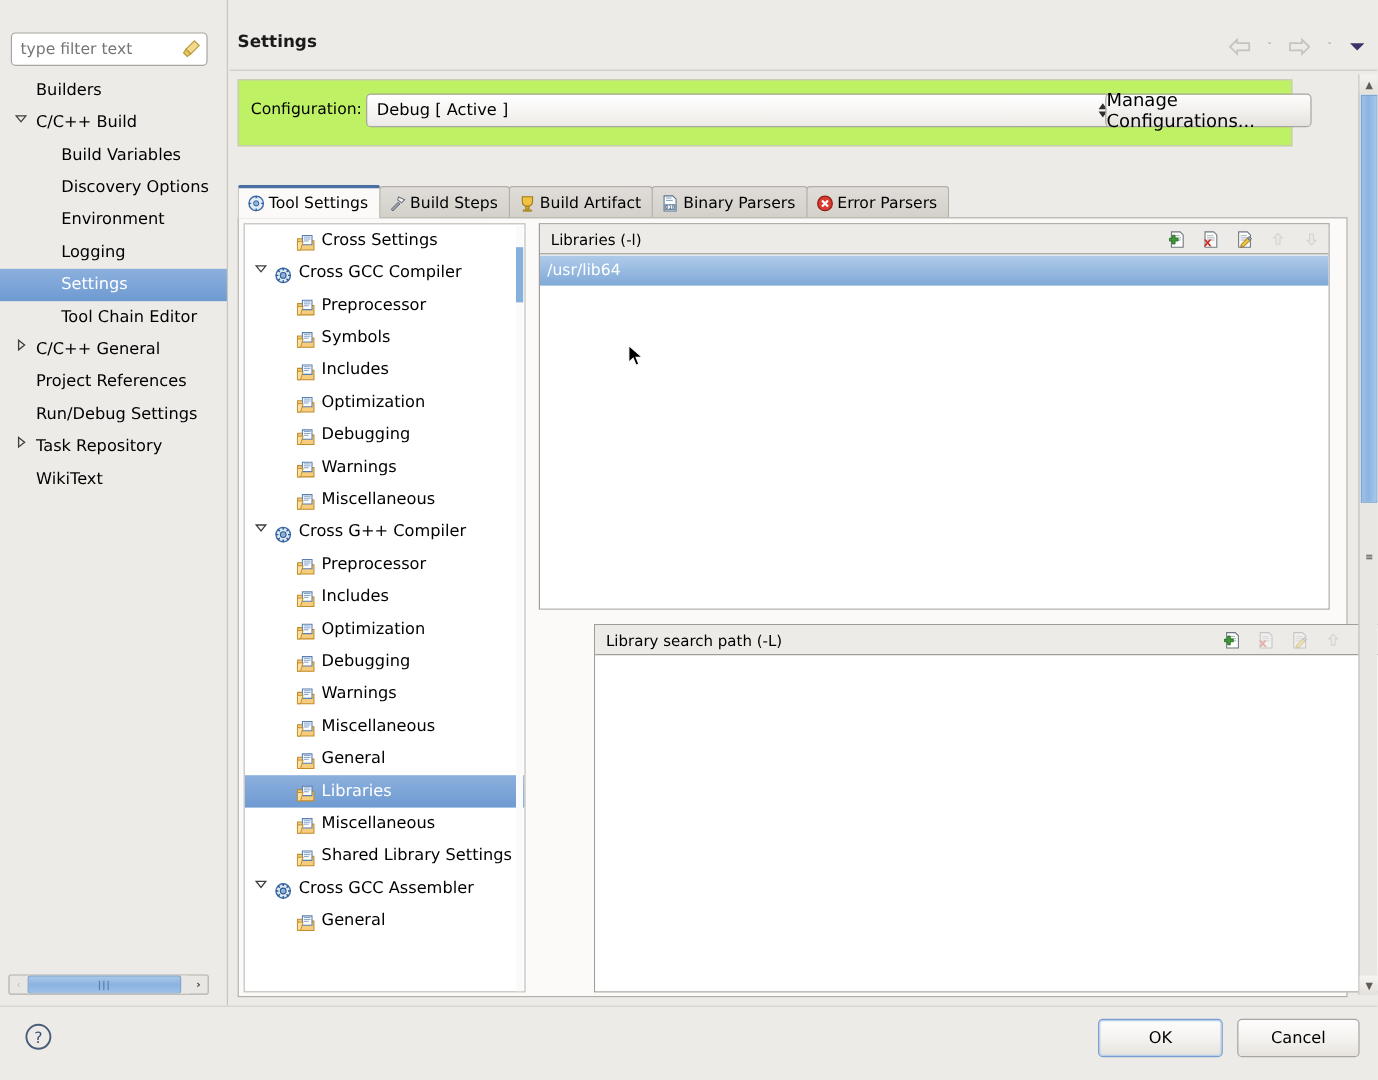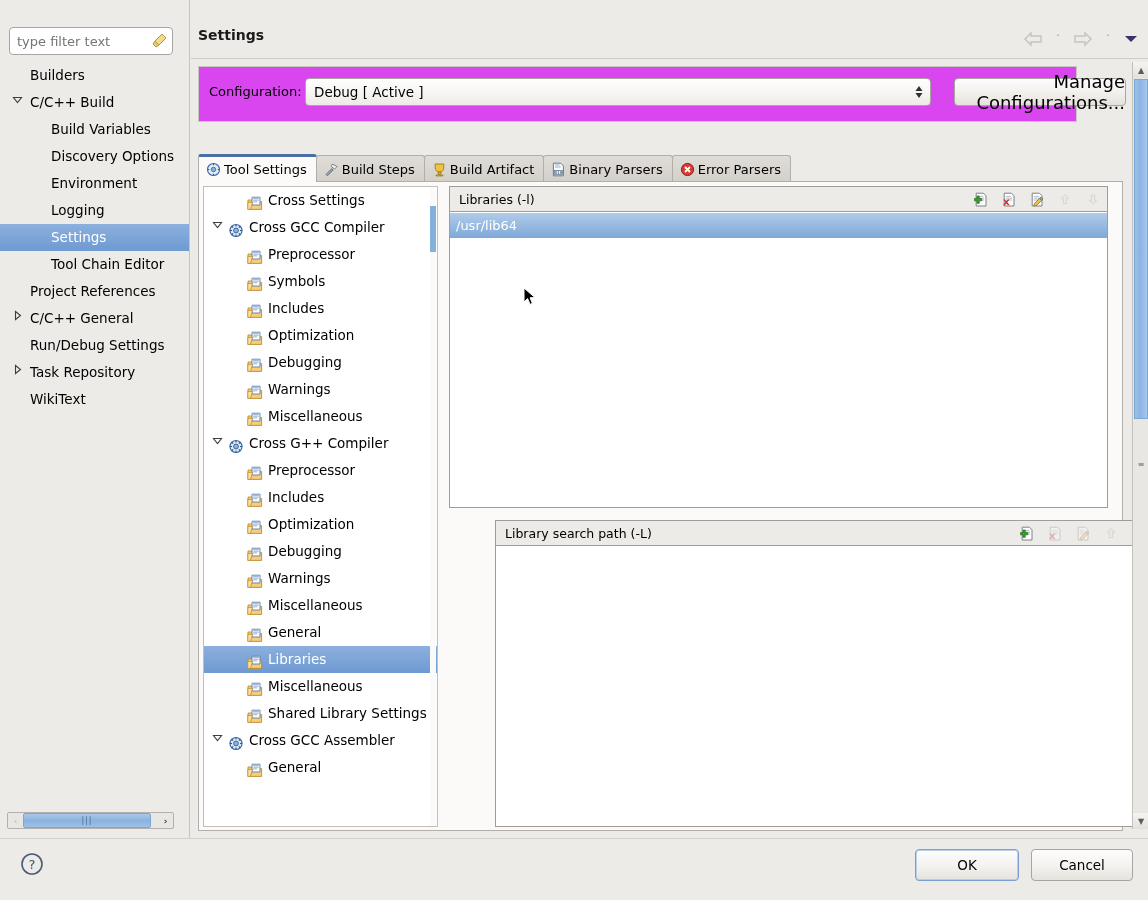--- a/index.html
+++ b/index.html
@@ -78,39 +78,39 @@
   }
   .title-rule { position: absolute; left: 0; top: 58px; width: 957px; height: 1px; background: #cfcbc6; }
 
   .nav-area { position: absolute; right: 6px; top: 24px; height: 30px; display: flex; align-items: center; gap: 4px; }
   .nav-btn { width: 26px; height: 26px; display: flex; align-items: center; justify-content: center; }
   .nav-chev { width: 16px; height: 26px; display: flex; align-items: center; justify-content: center; font-size: 8px; color: #9b9792; }
   .nav-menu { width: 22px; height: 26px; display: flex; align-items: center; justify-content: center; }
 
   .conf-box {
     position: absolute; left: 7px; top: 66px; width: 879px; height: 56px;
-    border: 1px solid #cac6c1; background: #d946ef;
+    border: 1px solid #cac6c1; background: #bef264;
   }
   .conf-label { position: absolute; left: 10px; top: 17px; font-size: 13px; }
   .conf-combo {
     position: absolute; left: 106px; top: 11px; width: 626px; height: 28px;
     background: linear-gradient(to bottom, #ffffff 0%, #f7f6f4 50%, #eceae6 100%);
     border: 1px solid #a9a5a0; border-radius: 4px;
     display: flex; align-items: center; justify-content: space-between;
   }
   .conf-combo .ctext { padding-left: 8px; font-size: 13.5px; }
   .conf-combo .carrows {
     width: 22px; height: 100%; display: flex; flex-direction: column;
     align-items: center; justify-content: center; font-size: 8px; line-height: 8px; color: #3f3f3f;
   }
   .manage-btn {
-    position: absolute; left: 755px; top: 11px; width: 172px; height: 28px;
+    position: absolute; left: 722px; top: 11px; width: 172px; height: 28px;
     background: linear-gradient(to bottom, #fdfdfd 0%, #f3f1ee 50%, #e5e2dd 100%);
     border: 1px solid #a9a5a0; border-radius: 4px;
-    display: flex; align-items: center; justify-content: center; font-size: 18px; text-align: right;
+    display: flex; align-items: center; justify-content: center; font-size: 15px;
   }
 
   
   .tabs { position: absolute; left: 7px; top: 154px; height: 28px; display: flex; align-items: flex-end; }
   .tab {
     height: 27px; display: flex; align-items: center; gap: 3px;
     padding: 0 9px 0 7px; font-size: 13px;
     background: linear-gradient(to bottom, #e0ddd8 0%, #d3d0ca 100%);
     border: 1px solid #b2aea9; border-bottom: none;
     border-radius: 3px 3px 0 0; margin-right: -1px;
@@ -216,24 +216,24 @@
         <div class="tree-row lvl0"><span class="twisty"></span><span class="tlabel">Builders</span></div>
         <div class="tree-row lvl0"><span class="twisty"><svg width="11" height="11" viewBox="0 0 11 11">
               <path d="M1.5 3.5 L9.5 3.5 L5.5 8.5 Z" fill="none" stroke="#3f3f3f" stroke-width="1.1"></path>
             </svg></span><span class="tlabel">C/C++ Build</span></div>
         <div class="tree-row lvl1"><span class="twisty"></span><span class="tlabel">Build Variables</span></div>
         <div class="tree-row lvl1"><span class="twisty"></span><span class="tlabel">Discovery Options</span></div>
         <div class="tree-row lvl1"><span class="twisty"></span><span class="tlabel">Environment</span></div>
         <div class="tree-row lvl1"><span class="twisty"></span><span class="tlabel">Logging</span></div>
         <div class="tree-row lvl1 selected"><span class="twisty"></span><span class="tlabel">Settings</span></div>
         <div class="tree-row lvl1"><span class="twisty"></span><span class="tlabel">Tool Chain Editor</span></div>
-        <div class="tree-row lvl0"><span class="twisty"></span><span class="tlabel">Project References</span></div>
         <div class="tree-row lvl0"><span class="twisty"><svg width="11" height="11" viewBox="0 0 11 11">
               <path d="M3.5 1.5 L8.5 5.5 L3.5 9.5 Z" fill="none" stroke="#3f3f3f" stroke-width="1.1"></path>
             </svg></span><span class="tlabel">C/C++ General</span></div>
+        <div class="tree-row lvl0"><span class="twisty"></span><span class="tlabel">Project References</span></div>
         <div class="tree-row lvl0"><span class="twisty"></span><span class="tlabel">Run/Debug Settings</span></div>
         <div class="tree-row lvl0"><span class="twisty"><svg width="11" height="11" viewBox="0 0 11 11">
               <path d="M3.5 1.5 L8.5 5.5 L3.5 9.5 Z" fill="none" stroke="#3f3f3f" stroke-width="1.1"></path>
             </svg></span><span class="tlabel">Task Repository</span></div>
         <div class="tree-row lvl0"><span class="twisty"></span><span class="tlabel">WikiText</span></div>
       </div>
     <div class="hscroll">
       <div class="arrow left">‹</div>
       <div class="track">
         <div class="thumb">|||</div>

